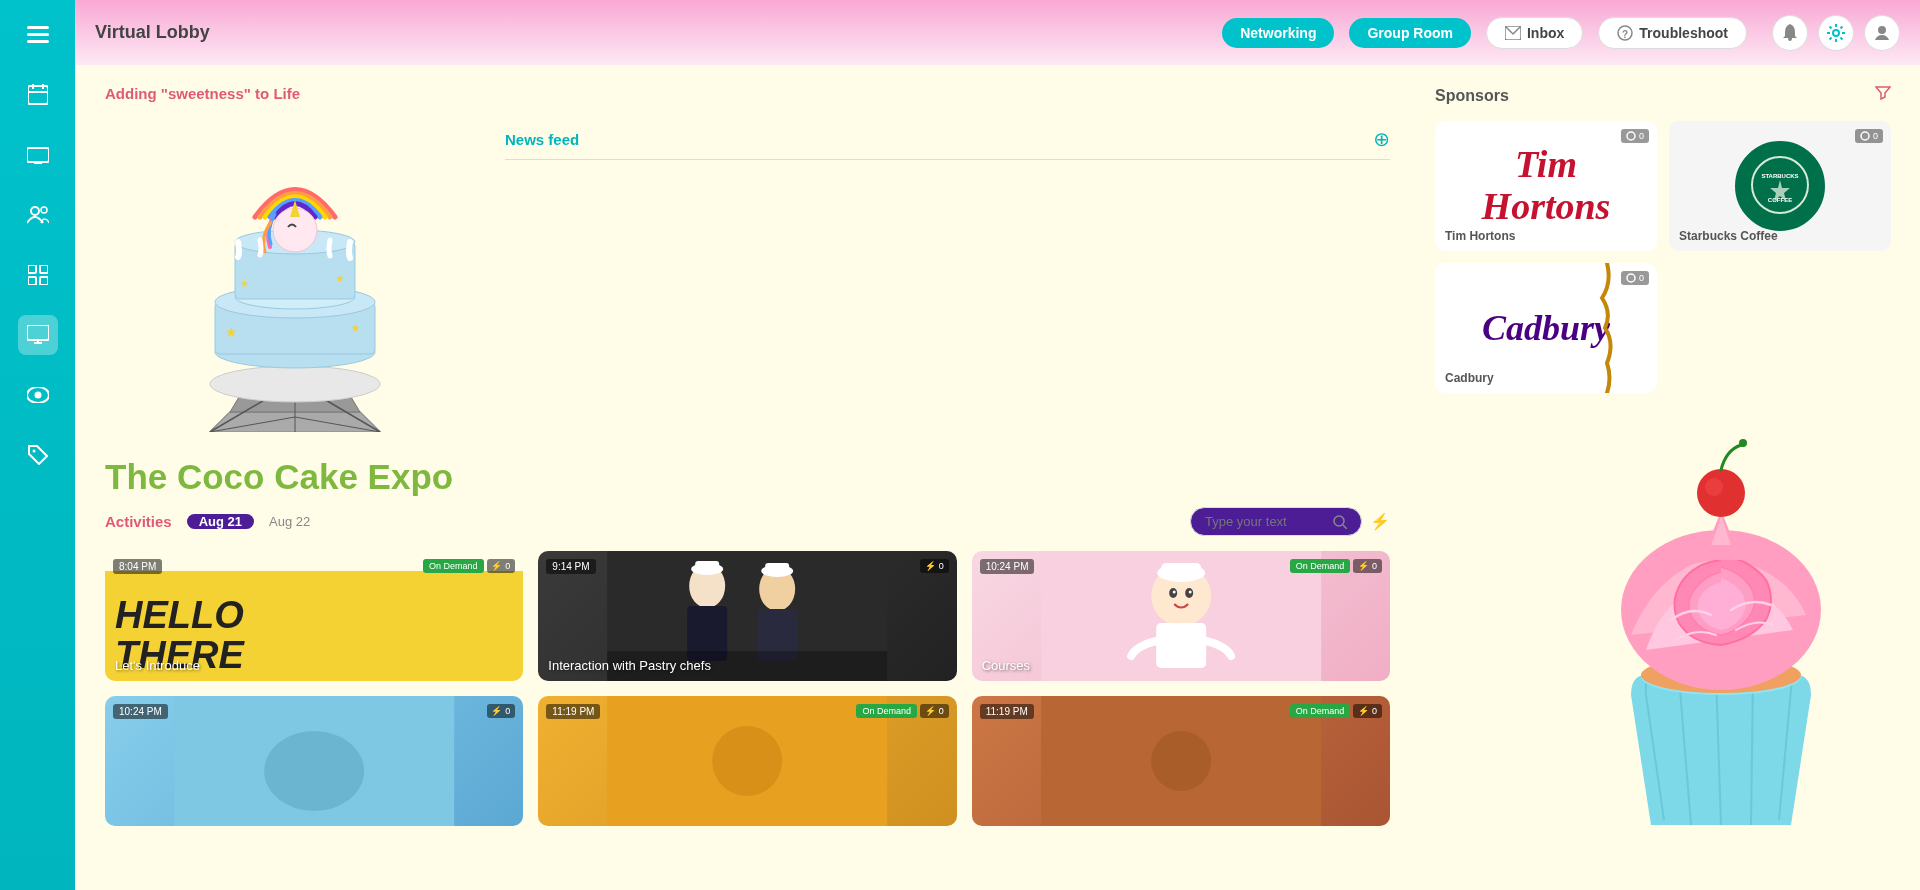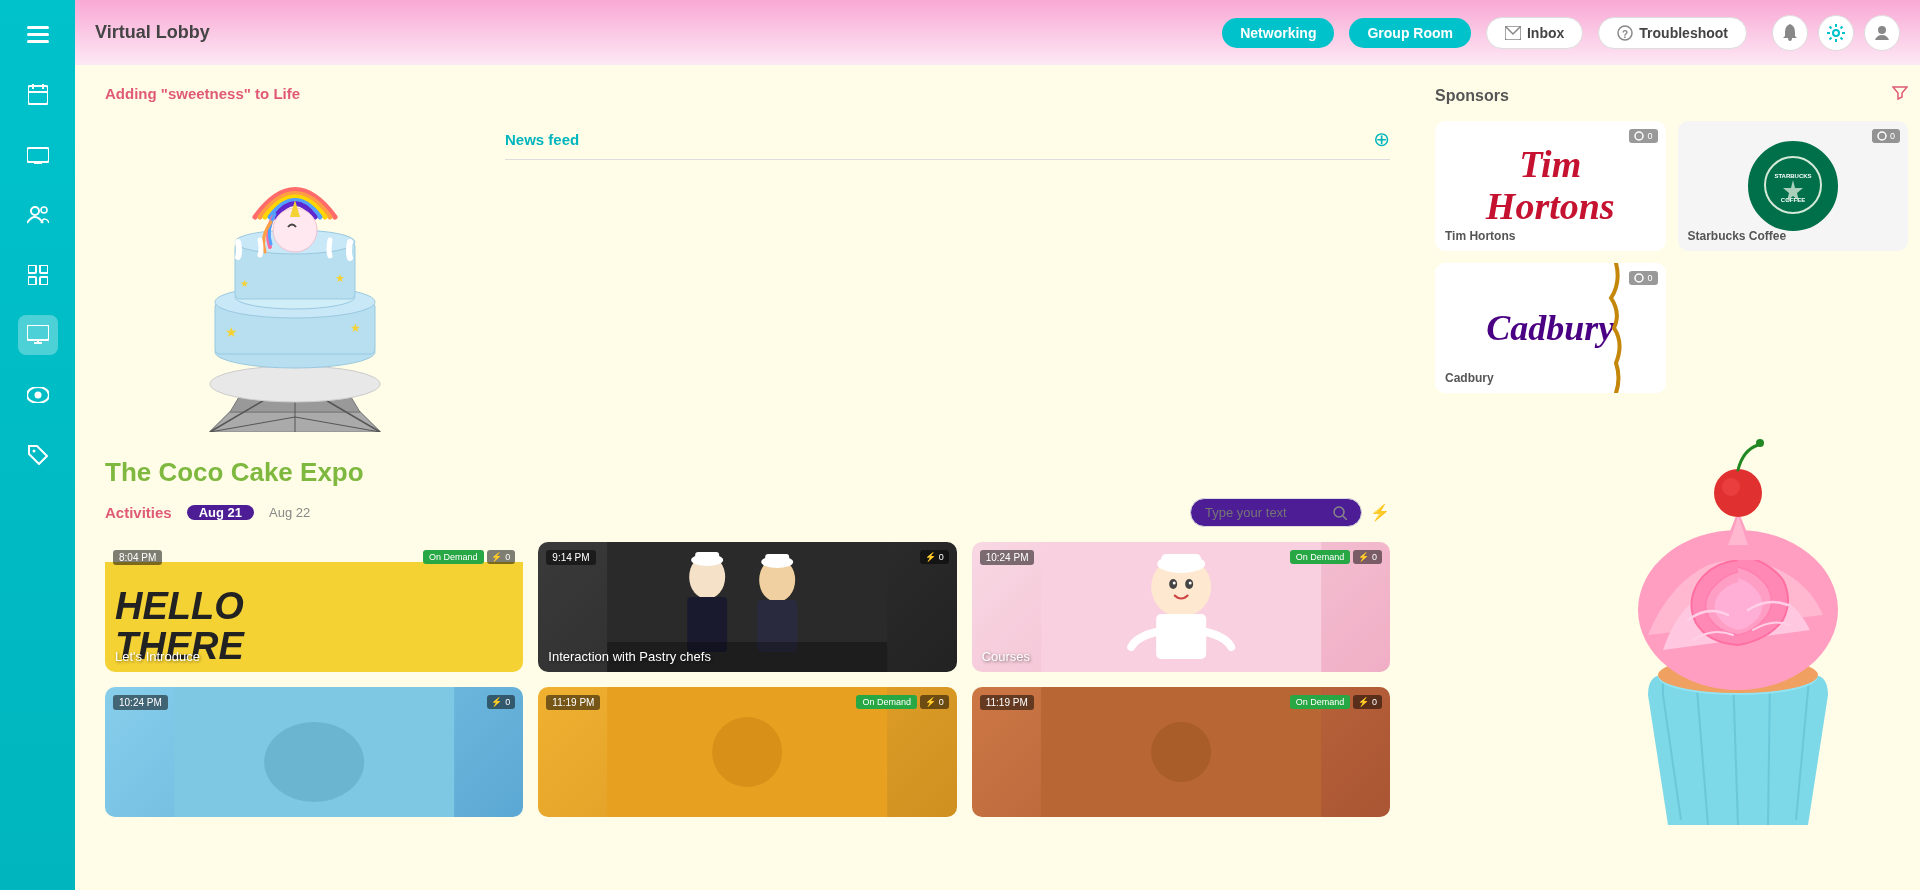--- a/index.html
+++ b/index.html
@@ -128,21 +128,21 @@
       border: 1px solid #ddd; border-radius: 20px;
       padding: 8px 15px; background: white;
     }
     .news-feed-input input {
       border: none; outline: none; flex: 1; color: #aaa; font-size: 14px;
       background: transparent;
     }
     .send-icon { color: #00b5be; font-size: 16px; cursor: pointer; }
 
     .event-name {
-      font-size: 26px; font-weight: 700; color: #7eb83f; margin-bottom: 10px;
+      font-size: 35px; font-weight: 700; color: #7eb83f; margin-bottom: 10px;
     }
     .event-desc {
       font-size: 13px; color: #555; line-height: 1.6; margin-bottom: 20px;
     }
 
     
     .activities-header {
       display: flex; align-items: center; gap: 15px; margin-bottom: 15px;
     }
     .activities-label { font-size: 15px; font-weight: 600; color: #e05a77; }
@@ -203,21 +203,21 @@
     }
     .card-icon-badge {
       background: rgba(0,0,0,0.5); color: white; font-size: 9px;
       padding: 2px 5px; border-radius: 3px;
     }
 
     
     .right-col {
       width: 500px;
       flex-shrink: 0;
-      padding: 20px 12px 20px 15px;
+      padding: 20px 29px 20px 15px;
       overflow-y: auto;
       position: relative;
     }
     .right-col::-webkit-scrollbar { width: 0; }
 
     .sponsors-header {
       display: flex; align-items: center; justify-content: space-between;
       margin-bottom: 15px;
     }
     .sponsors-title { font-size: 16px; font-weight: 600; color: #555; }

